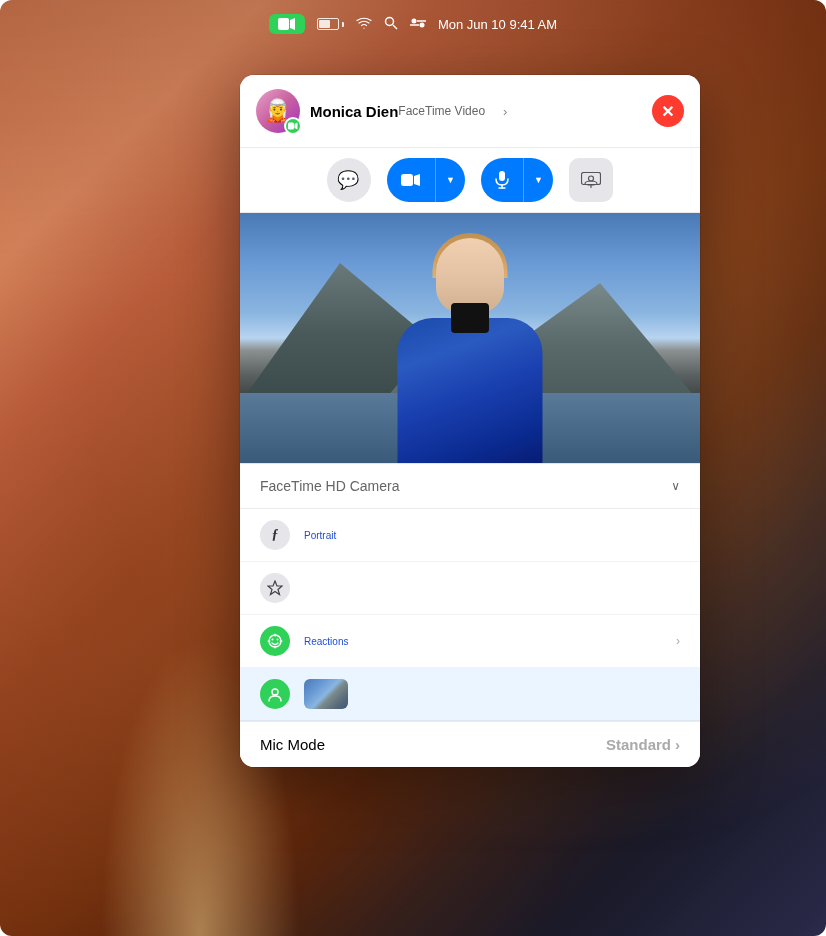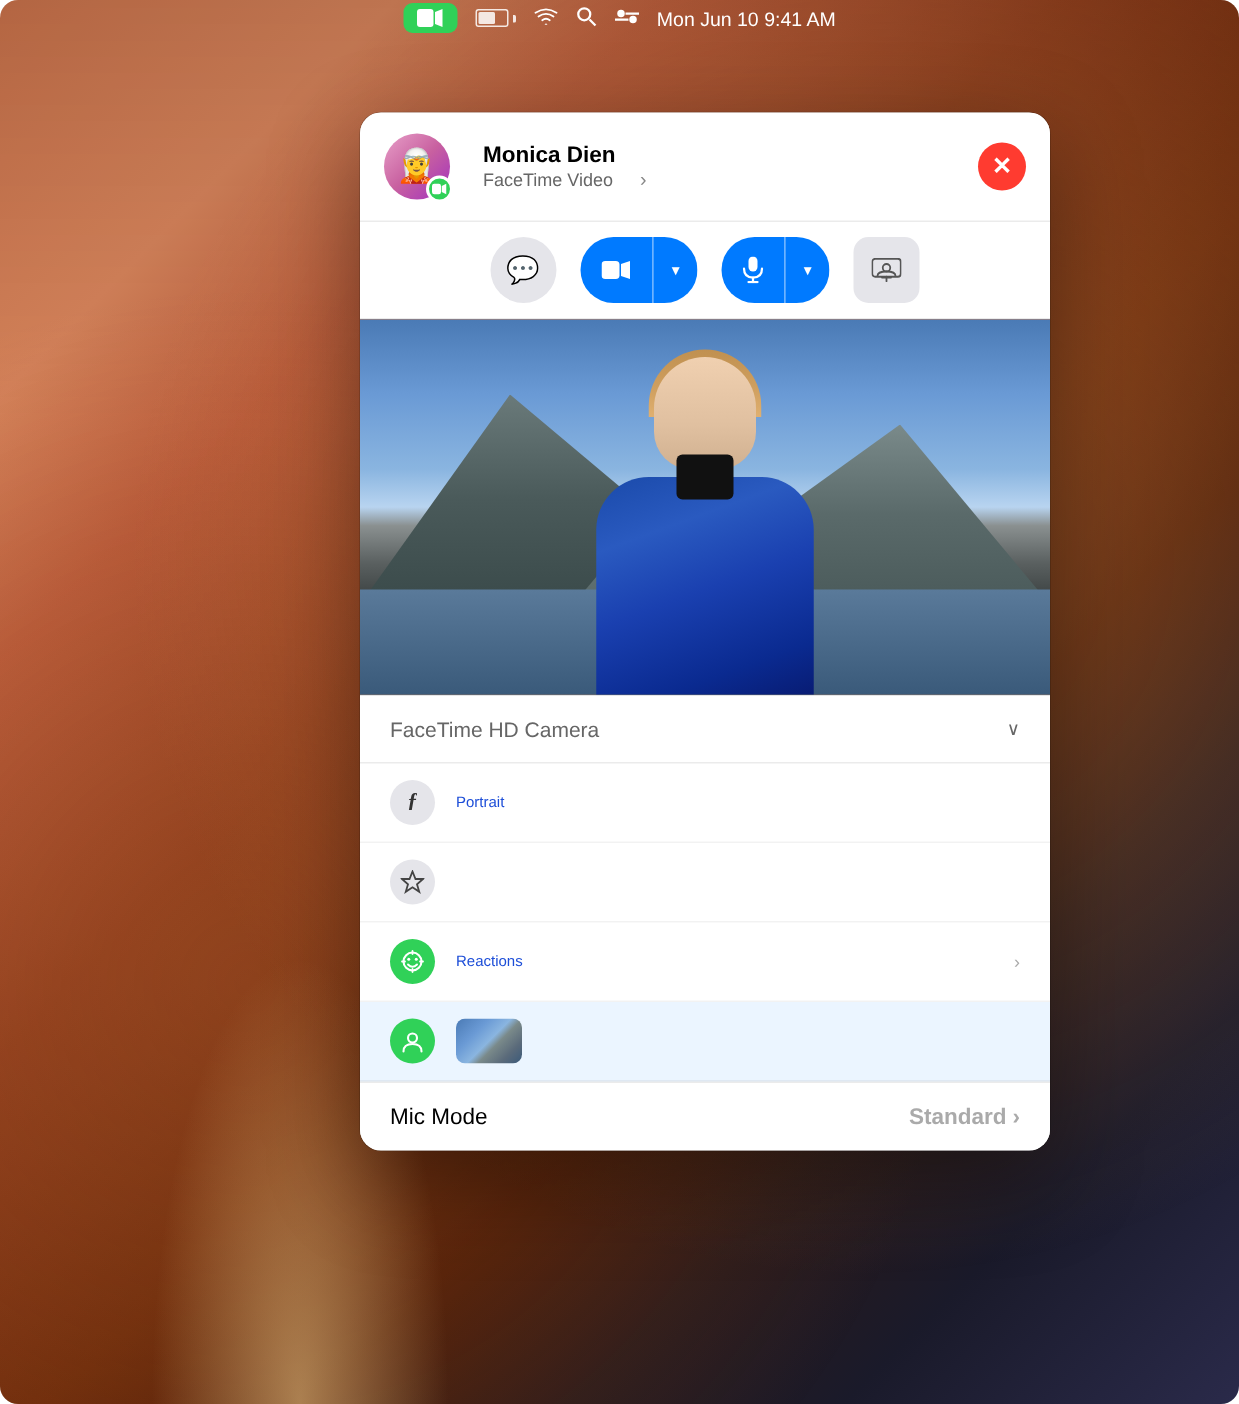--- a/index.html
+++ b/index.html
@@ -38,21 +38,21 @@
       bottom: 0;
       left: 100px;
       width: 200px;
       height: 300px;
       background: radial-gradient(ellipse at center bottom, rgba(255, 220, 150, 0.5) 0%, transparent 70%);
     }
 
     
     .menubar {
       position: absolute;
-      top: 0;
+      top: 12px;
       left: 0;
       right: 0;
       height: 24px;
       display: flex;
       align-items: center;
       justify-content: center;
       padding: 0 16px;
       z-index: 100;
     }
 
@@ -166,22 +166,21 @@
       border-radius: 50%;
       border: 2px solid white;
       display: flex;
       align-items: center;
       justify-content: center;
       font-size: 8px;
     }
 
     .caller-text {
       display: flex;
-      flex-direction: column;
-      margin-left: 12px;
+      flex-direction: row;
     }
 
     .caller-name {
       font-size: 15px;
       font-weight: 600;
       color: #000;
     }
 
     .caller-subtitle {
       font-size: 12px;

